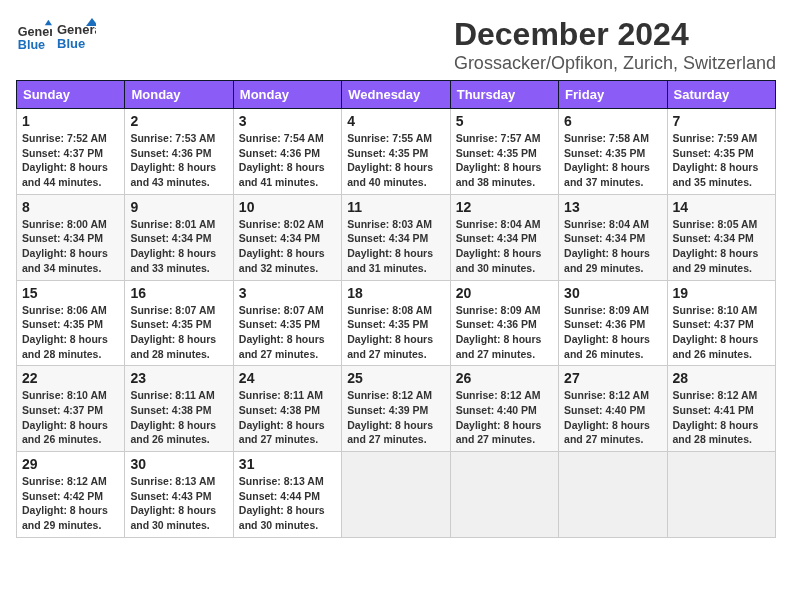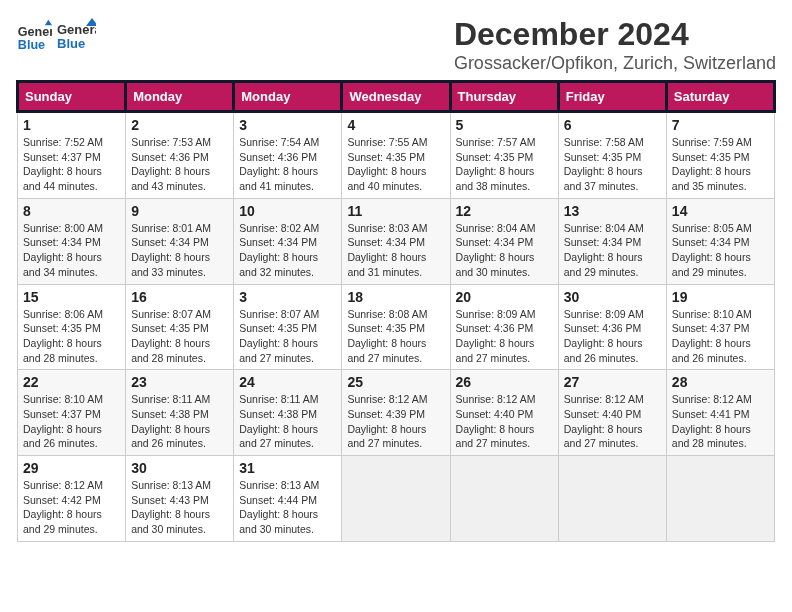--- a/index.html
+++ b/index.html
@@ -36,27 +36,27 @@
     .subtitle {
       font-size: 18px;
       color: #555;
     }
     table {
       width: 100%;
       border-collapse: collapse;
       font-size: 11px;
     }
     th {
-      background-color: #be185d;
+      background-color: #8b5cf6;
       color: #fff;
       text-align: left;
       padding: 6px 6px;
       font-size: 13px;
       font-weight: bold;
-      border: 3px solid #0f172a;
+      border: 1px solid #0f172a;
     }
     td {
       border: 1px solid #ccc;
       vertical-align: top;
       padding: 4px 5px;
       width: 14.28%;
       height: 80px;
       background: #fff;
     }
     td.empty {
@@ -66,20 +66,21 @@
       font-size: 14px;
       font-weight: bold;
       color: #222;
       display: block;
       margin-bottom: 2px;
     }
     .day-info {
       color: #333;
       line-height: 1.4;
       font-size: 10.5px;
+      font-weight: bold;
     }
     tr:nth-child(even) td:not(.empty) {
       background: #f7f7f7;
     }
   </style>
 </head>
 <body>
 
 <div class="header">
   <div class="logo">

